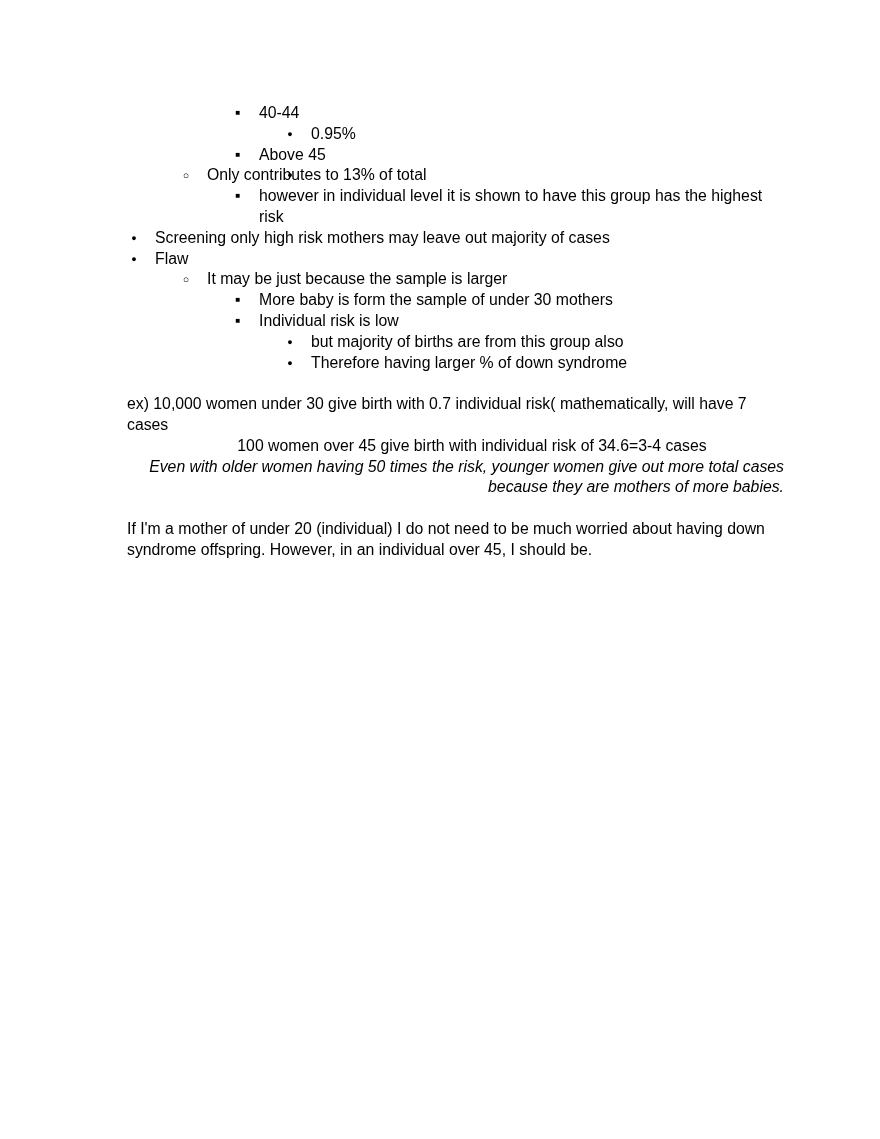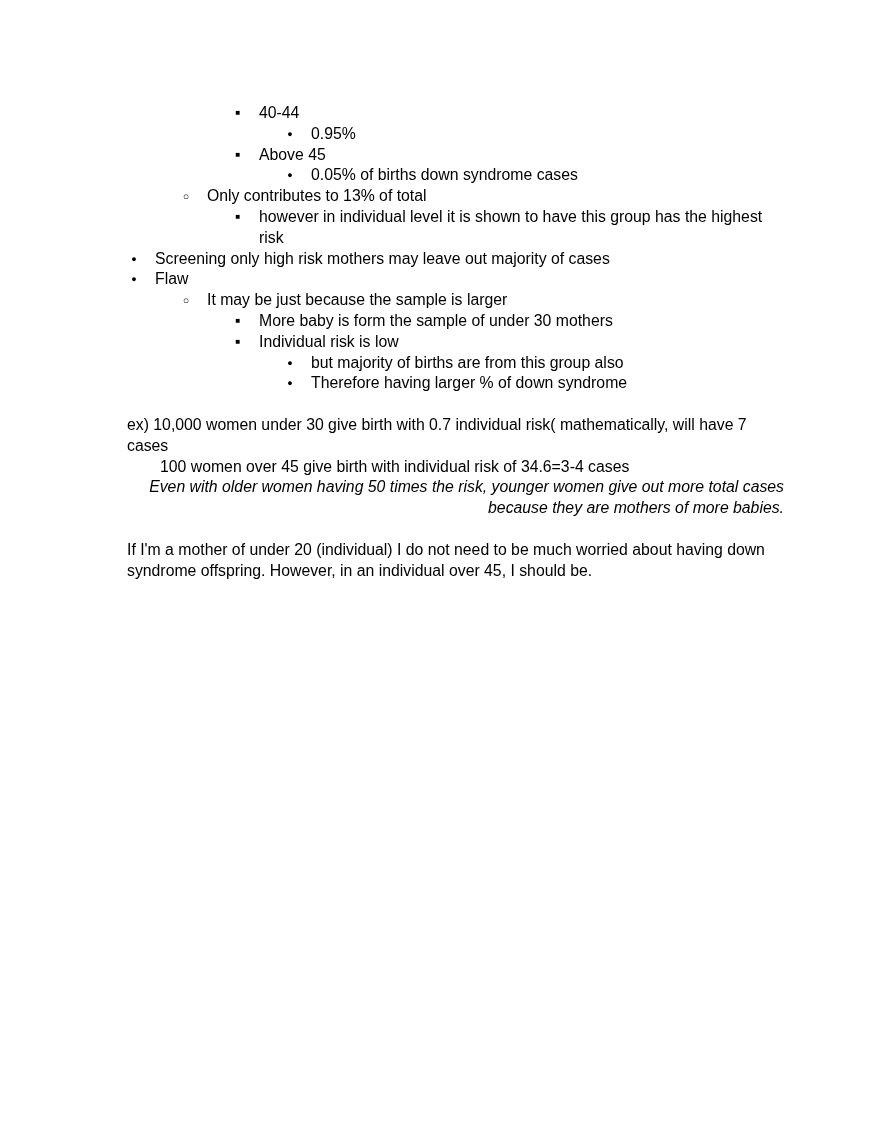--- a/index.html
+++ b/index.html
@@ -42,32 +42,32 @@
   .para.blank { height: 20.8px; }
 </style>
 </head>
 <body>
 
 <div class="content">
   <div>
       <div class="li" style="padding-left: 155px;"><span class="bullet bullet-square" style="left: 129px;">■</span><span>40-44</span></div>
       <div class="li" style="padding-left: 207px;"><span class="bullet bullet-disc" style="left: 181px;">●</span><span>0.95%</span></div>
       <div class="li" style="padding-left: 155px;"><span class="bullet bullet-square" style="left: 129px;">■</span><span>Above 45</span></div>
-      <div class="li" style="padding-left: 207px;"><span class="bullet bullet-disc" style="left: 181px;">●</span><span>0.05% of births down syndrome cases</span></div>
+      <div class="li" style="padding-left: 207px;"><span class="bullet bullet-disc" style="left: 181px;">●</span></div>
       <div class="li" style="padding-left: 103px;"><span class="bullet bullet-circle" style="left: 77px;">○</span><span>Only contributes to 13% of total</span></div>
       <div class="li" style="padding-left: 155px;"><span class="bullet bullet-square" style="left: 129px;">■</span><span>however in individual level it is shown to have this group has the highest risk</span></div>
       <div class="li" style="padding-left: 51px;"><span class="bullet bullet-disc" style="left: 25px;">●</span><span>Screening only high risk mothers may leave out majority of cases</span></div>
       <div class="li" style="padding-left: 51px;"><span class="bullet bullet-disc" style="left: 25px;">●</span><span>Flaw</span></div>
       <div class="li" style="padding-left: 103px;"><span class="bullet bullet-circle" style="left: 77px;">○</span><span>It may be just because the sample is larger</span></div>
       <div class="li" style="padding-left: 155px;"><span class="bullet bullet-square" style="left: 129px;">■</span><span>More baby is form the sample of under 30 mothers</span></div>
       <div class="li" style="padding-left: 155px;"><span class="bullet bullet-square" style="left: 129px;">■</span><span>Individual risk is low</span></div>
       <div class="li" style="padding-left: 207px;"><span class="bullet bullet-disc" style="left: 181px;">●</span><span>but majority of births are from this group also</span></div>
       <div class="li" style="padding-left: 207px;"><span class="bullet bullet-disc" style="left: 181px;">●</span><span>Therefore having larger % of down syndrome</span></div>
     </div>
   <div>
       <div class="para blank"></div>
       <div class="para normal">ex) 10,000 women under 30 give birth with 0.7 individual risk( mathematically, will have 7 cases</div>
-      <div class="para normal" style="padding-left: 33px;">100 women over 45 give birth with individual risk of 34.6=3-4 cases</div>
+      <div class="para normal" style="padding-left: 33px; text-align: center;">100 women over 45 give birth with individual risk of 34.6=3-4 cases</div>
       <div class="para italic">Even with older women having 50 times the risk, younger women give out more total cases because they are mothers of more babies.</div>
       <div class="para blank"></div>
       <div class="para normal">If I'm a mother of under 20 (individual) I do not need to be much worried about having down syndrome offspring. However, in an individual over 45, I should be.</div>
     </div>
 </div>
 
 </body></html>

